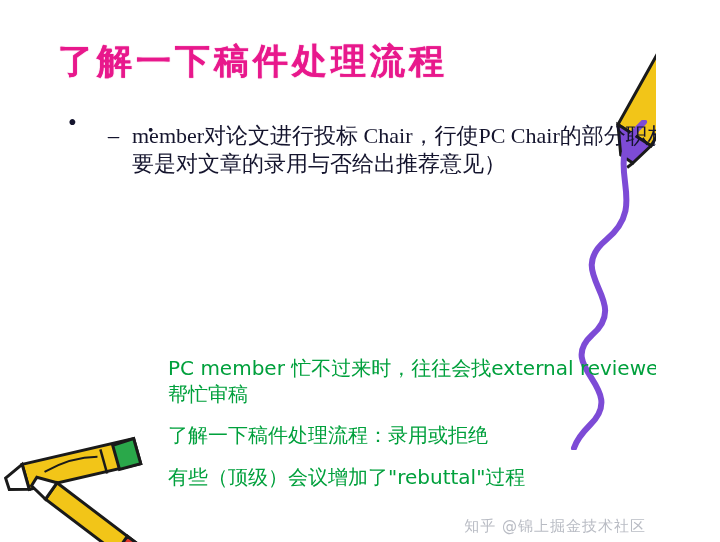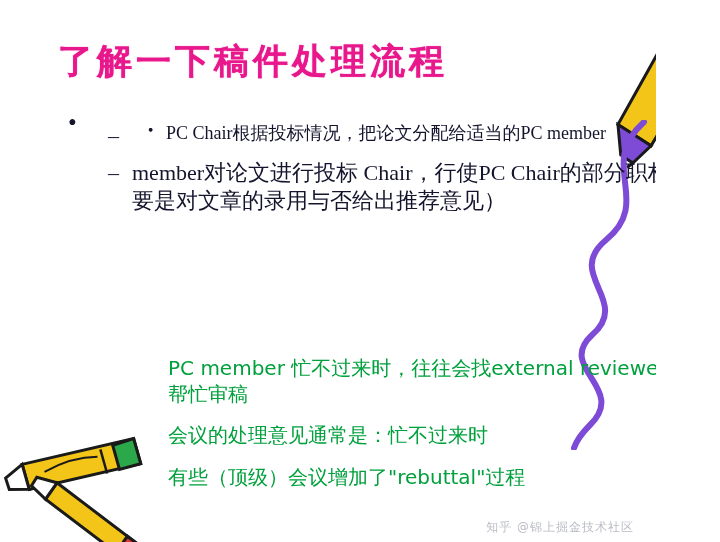--- a/index.html
+++ b/index.html
@@ -127,24 +127,24 @@
     position: absolute;
     left: 4px;
     top: 420px;
     width: 160px;
     height: 125px;
   }
 
   
   .watermark {
     position: absolute;
-    right: 22px;
+    right: 10px;
     bottom: 6px;
     font-family: "DejaVu Sans", sans-serif;
-    font-size: 12px;
+    font-size: 15px;
     color: #b9bcc4;
     letter-spacing: 1px;
   }
 </style>
 </head>
 <body>
 
 <div class="slide">
 
   <svg class="crayon-yellow" viewBox="0 0 130 180">
@@ -189,31 +189,30 @@
     <div class="lvl2">
       <span class="bullet">–</span>
     </div>
 
     <div class="lvl3">
       <span class="bullet">•</span>
     </div>
 
     <div class="lvl3">
       <span class="bullet">•</span>
-      <span>PC Chair根据投标情况，把论文分配给适当的PC member</span>
     </div>
 
     <div class="lvl2 wide">
       <span class="bullet">–</span>
       <span>member对论文进行投标 Chair，行使PC Chair的部分职权（主要是对文章的录用与否给出推荐意见）</span>
     </div>
 
   </div>
 
   <div class="green-block">
     <div class="green-line">PC member 忙不过来时，往往会找external reviewer帮忙审稿</div>
-    <div class="green-line">会议的处理意见通常是：忙不过来时</div>
+    <div class="green-line">了解一下稿件处理流程：录用或拒绝</div>
     <div class="green-line">有些（顶级）会议增加了"rebuttal"过程</div>
   </div>
 
   <div class="watermark">知乎 @锦上掘金技术社区</div>
 
 </div>
 
 </body></html>

